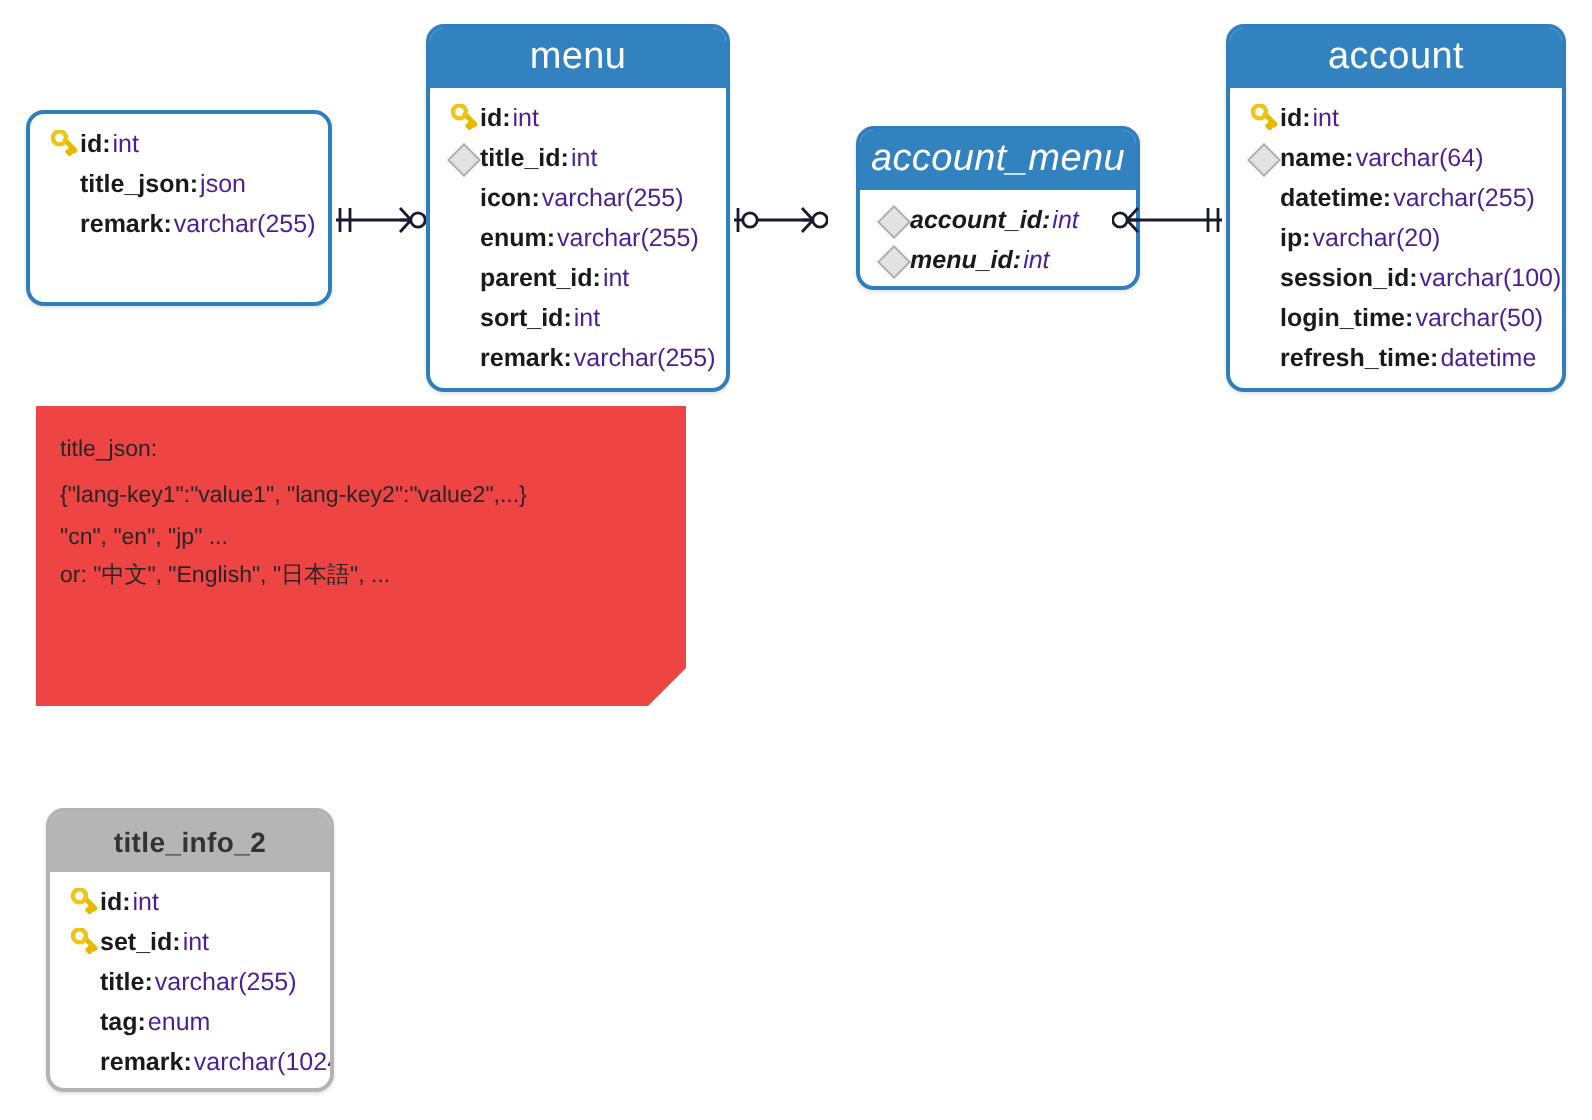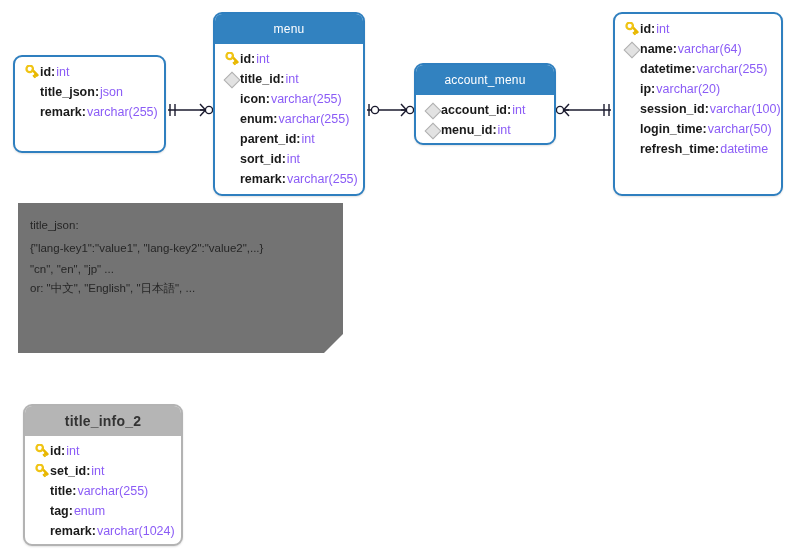--- a/index.html
+++ b/index.html
@@ -32,21 +32,21 @@
     overflow: hidden;
   }
   .entity.gray {
     border-color: #b3b3b3;
   }
   .entity-header {
     height: 30px;
     line-height: 30px;
     background: #3282c0;
     color: #ffffff;
-    font-size: 12px;
+    font-size: 19px;
     text-align: center;
     font-weight: normal;
     letter-spacing: .2px;
     white-space: nowrap;
   }
   .entity.gray .entity-header {
     background: #b5b5b5;
     color: #333333;
     font-weight: bold;
     font-size: 14px;
@@ -68,21 +68,21 @@
     min-width: 17px;
     height: 20px;
     display: inline-block;
     position: relative;
   }
   .field .fname {
     color: #1a1a1a;
     font-weight: bold;
   }
   .field .ftype {
-    color: #8b5cf6;
+    color: #4c1d95;
     font-weight: normal;
     margin-left: 1px;
   }
 
   
   .icon-key {
     position: absolute;
     left: 1px;
     top: 3px;
     width: 15px;
@@ -97,21 +97,21 @@
     height: 10px;
     background: #e2e2e2;
     border: 1px solid #b0b0b0;
     transform: rotate(45deg);
   }
 
   
   .note {
     position: absolute;
     box-sizing: border-box;
-    background: #737373;
+    background: #ef4444;
     padding: 11px 12px 10px 12px;
     font-size: 11.5px;
     color: #262626;
     line-height: 23px;
   }
   .note .nline { white-space: nowrap; }
   .note .nline.tight { line-height: 19px; }
   .note-fold {
     position: absolute;
     right: 0;
@@ -212,21 +212,21 @@
           <span class="ftype">int</span>
         </div>
         <div class="field">
           <span class="ico"></span>
           <span class="fname">remark</span>
           <span class="fname">:</span>
           <span class="ftype">varchar(255)</span>
         </div>
       </div>
     </div>
-    <div class="entity" style="left: 414px; top: 63px; width: 142px; height: 82px;">
+    <div class="entity" style="left: 428px; top: 63px; width: 142px; height: 82px; font-style: italic;">
       <div class="entity-header">account_menu</div>
       <div class="entity-body">
         <div class="field">
           <span class="ico">
             <span class="icon-diamond"></span>
           </span>
           <span class="fname">account_id</span>
           <span class="fname">:</span>
           <span class="ftype">int</span>
         </div>
@@ -234,20 +234,21 @@
           <span class="ico">
             <span class="icon-diamond"></span>
           </span>
           <span class="fname">menu_id</span>
           <span class="fname">:</span>
           <span class="ftype">int</span>
         </div>
       </div>
     </div>
     <div class="entity" style="left: 613px; top: 12px; width: 170px; height: 184px;">
+      <div class="entity-header">account</div>
       <div class="entity-body">
         <div class="field">
           <span class="ico">
             <svg class="icon-key" viewBox="0 0 16 15">
               <path d="M9.2 5.6 L14.4 10.8" stroke="#e8b800" stroke-width="2.6" stroke-linecap="round"></path>
               <path d="M12.0 10.0 L13.4 11.4" stroke="#e8b800" stroke-width="2.6" stroke-linecap="round"></path>
               <path d="M10.4 11.6 L11.6 12.8" stroke="#e8b800" stroke-width="2.4" stroke-linecap="round"></path>
               <circle cx="6.1" cy="4.2" r="3.5" fill="none" stroke="#f0c415" stroke-width="2.4"></circle>
               <circle cx="6.1" cy="4.2" r="1.5" fill="#ffffff"></circle>
             </svg>
@@ -289,21 +290,21 @@
           <span class="ftype">varchar(50)</span>
         </div>
         <div class="field">
           <span class="ico"></span>
           <span class="fname">refresh_time</span>
           <span class="fname">:</span>
           <span class="ftype">datetime</span>
         </div>
       </div>
     </div>
-    <div class="entity gray" style="left: 23px; top: 404px; width: 160px; height: 142px;">
+    <div class="entity gray" style="left: 23px; top: 404px; width: 144px; height: 142px;">
       <div class="entity-header">title_info_2</div>
       <div class="entity-body">
         <div class="field">
           <span class="ico">
             <svg class="icon-key" viewBox="0 0 16 15">
               <path d="M9.2 5.6 L14.4 10.8" stroke="#e8b800" stroke-width="2.6" stroke-linecap="round"></path>
               <path d="M12.0 10.0 L13.4 11.4" stroke="#e8b800" stroke-width="2.6" stroke-linecap="round"></path>
               <path d="M10.4 11.6 L11.6 12.8" stroke="#e8b800" stroke-width="2.4" stroke-linecap="round"></path>
               <circle cx="6.1" cy="4.2" r="3.5" fill="none" stroke="#f0c415" stroke-width="2.4"></circle>
               <circle cx="6.1" cy="4.2" r="1.5" fill="#ffffff"></circle>

